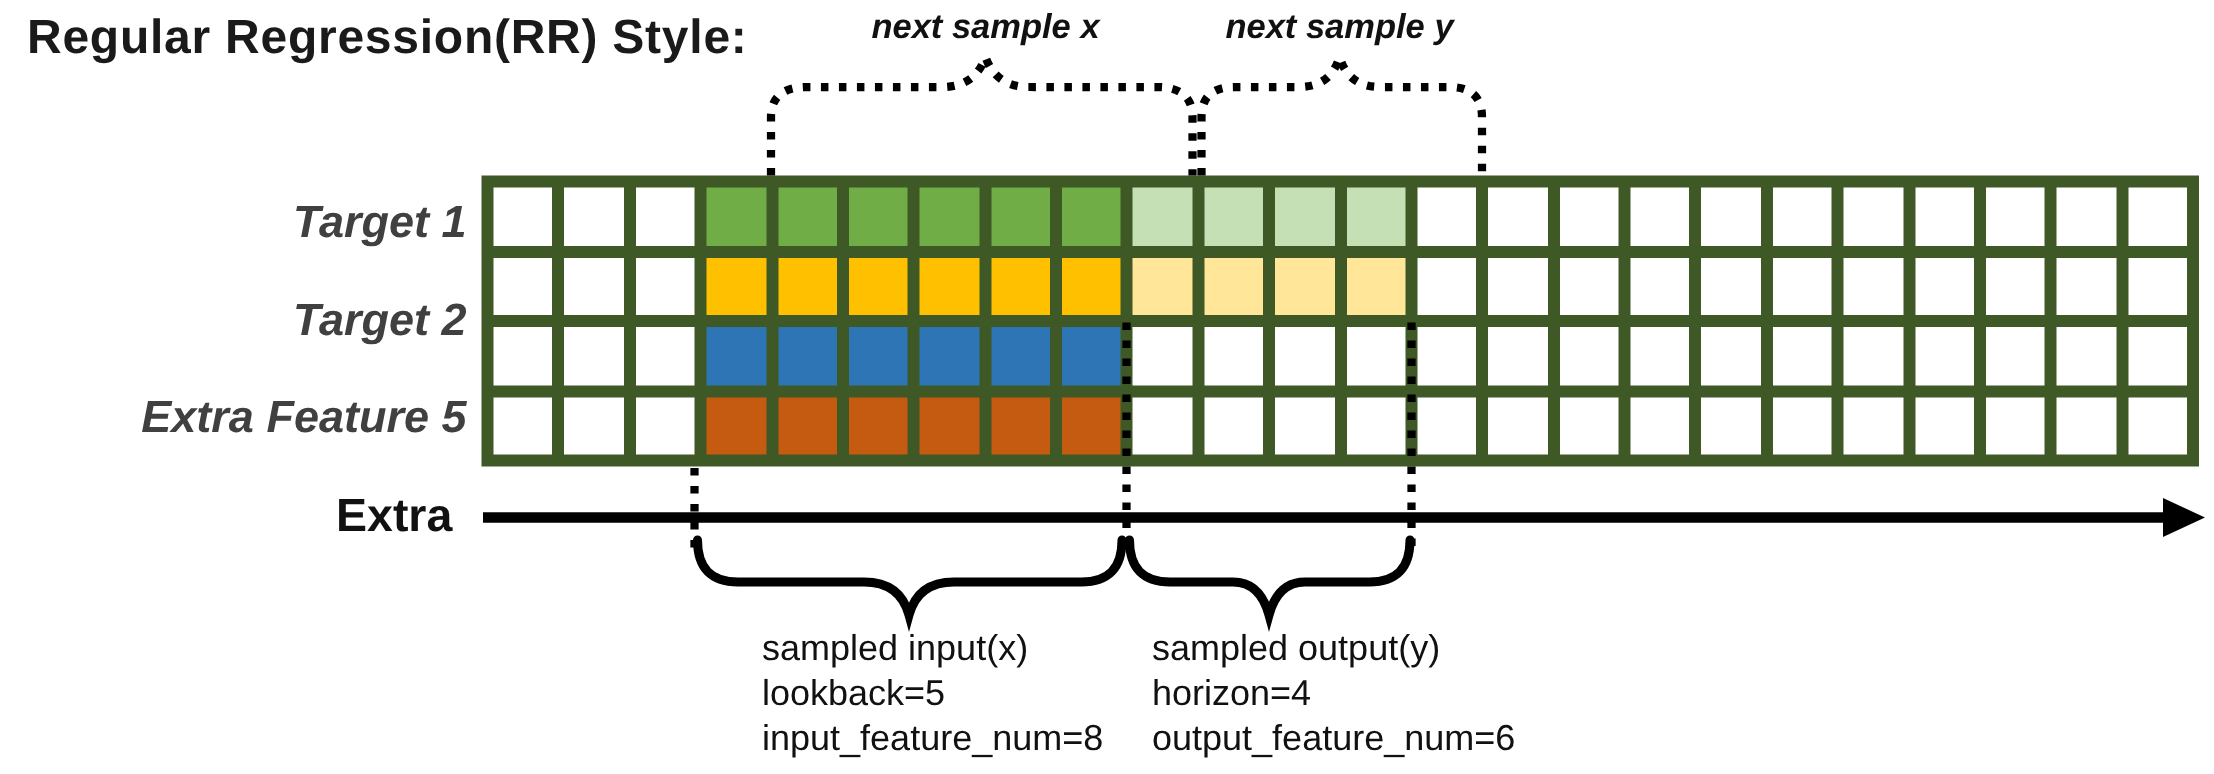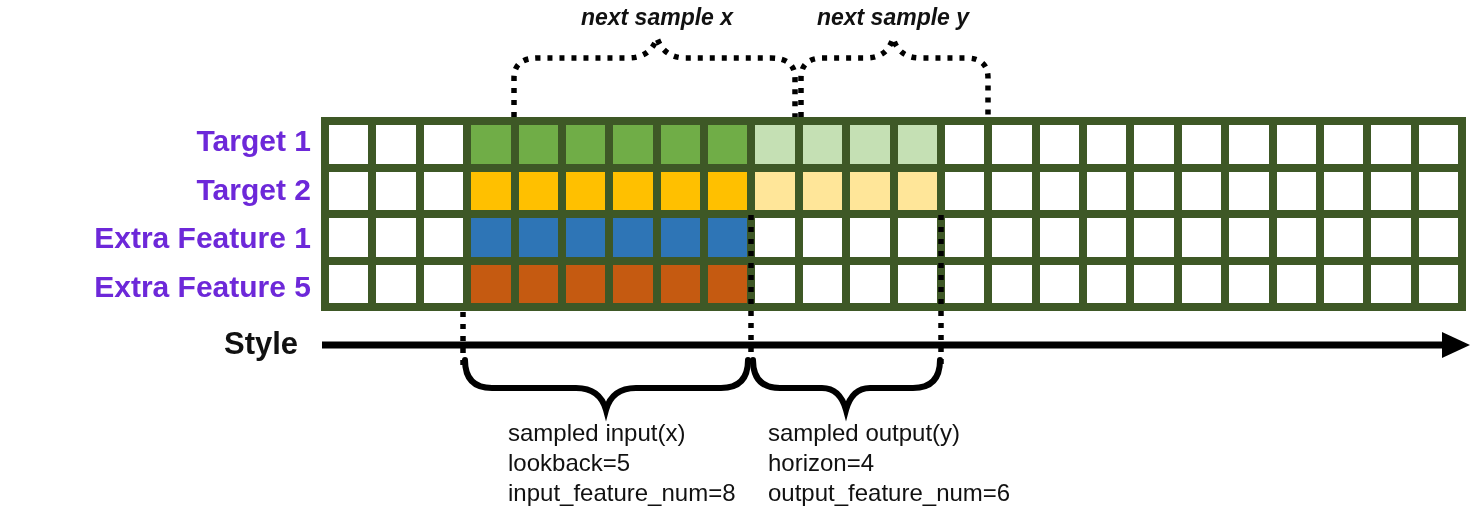--- a/index.html
+++ b/index.html
@@ -23,22 +23,23 @@
   }
   .top-label.x{left:527px;}
   .top-label.y{left:763px;}
 
   .row-labels{
     position:absolute;left:0;top:117px;width:311px;height:194px;
     display:flex;flex-direction:column;
   }
   .row-labels .rlabel{
     flex:1;display:flex;align-items:center;justify-content:flex-end;
-    font-size:30px;font-weight:bold;color:#6d28d9;white-space:nowrap;
+    font-size:30px;font-weight:bold;color:#404040;white-space:nowrap;
     line-height:1;
+    font-style:italic;
   }
 
   .grid{
     position:absolute;left:321px;top:117px;width:1145px;height:194px;
     display:grid;gap:8px;padding:8px;box-sizing:border-box;
   }
   .grid .cell{background:#ffffff;}
 
   .overlay{
     position:absolute;left:0;top:0;width:1476px;height:516px;
@@ -56,28 +57,28 @@
     white-space:nowrap;
   }
   .anno.left{left:508px;}
   .anno.right{left:768px;}
 </style>
 </head>
 <body>
 
 <div class="canvas">
 
+  <div class="title">Regular Regression(RR) Style:</div>
 
   <div class="top-label x">next sample x</div>
   <div class="top-label y">next sample y</div>
 
   <div class="row-labels">
     <div class="rlabel">Target 1</div>
     <div class="rlabel">Target 2</div>
-    <div class="rlabel">Extra Feature 1</div>
     <div class="rlabel">Extra Feature 5</div>
   </div>
 
   <div class="grid" style="background: rgb(62, 88, 38); grid-template-columns: repeat(24, 1fr);">
       <div class="cell" style="background: rgb(255, 255, 255);"></div>
       <div class="cell" style="background: rgb(255, 255, 255);"></div>
       <div class="cell" style="background: rgb(255, 255, 255);"></div>
       <div class="cell" style="background: rgb(112, 173, 71);"></div>
       <div class="cell" style="background: rgb(112, 173, 71);"></div>
       <div class="cell" style="background: rgb(112, 173, 71);"></div>
@@ -184,21 +185,21 @@
     <path d="M 941 215 L 941 368" fill="none" stroke="#000" stroke-width="5.5" stroke-dasharray="5 7"></path>
 
     <line x1="322" y1="345" x2="1444" y2="345" stroke="#000" stroke-width="7"></line>
     <polygon points="1442,332 1470,345 1442,358" fill="#000"></polygon>
 
     <path d="M 465 360 Q 465 388 492 388 L 576 388 Q 600 388 606 410 Q 612 388 636 388 L 721 388 Q 748 388 748 360" fill="none" stroke="#000" stroke-width="6" stroke-linecap="round"></path>
 
     <path d="M 753 360 Q 753 388 780 388 L 822 388 Q 840 388 846 410 Q 852 388 870 388 L 913 388 Q 940 388 940 360" fill="none" stroke="#000" stroke-width="6" stroke-linecap="round"></path>
   </svg>
 
-  <div class="time-label">Style</div>
+  <div class="time-label">Extra</div>
 
   <div class="anno left">
     <div>sampled input(x)</div>
     <div>lookback=5</div>
     <div>input_feature_num=8</div>
   </div>
   <div class="anno right">
     <div>sampled output(y)</div>
     <div>horizon=4</div>
     <div>output_feature_num=6</div>

